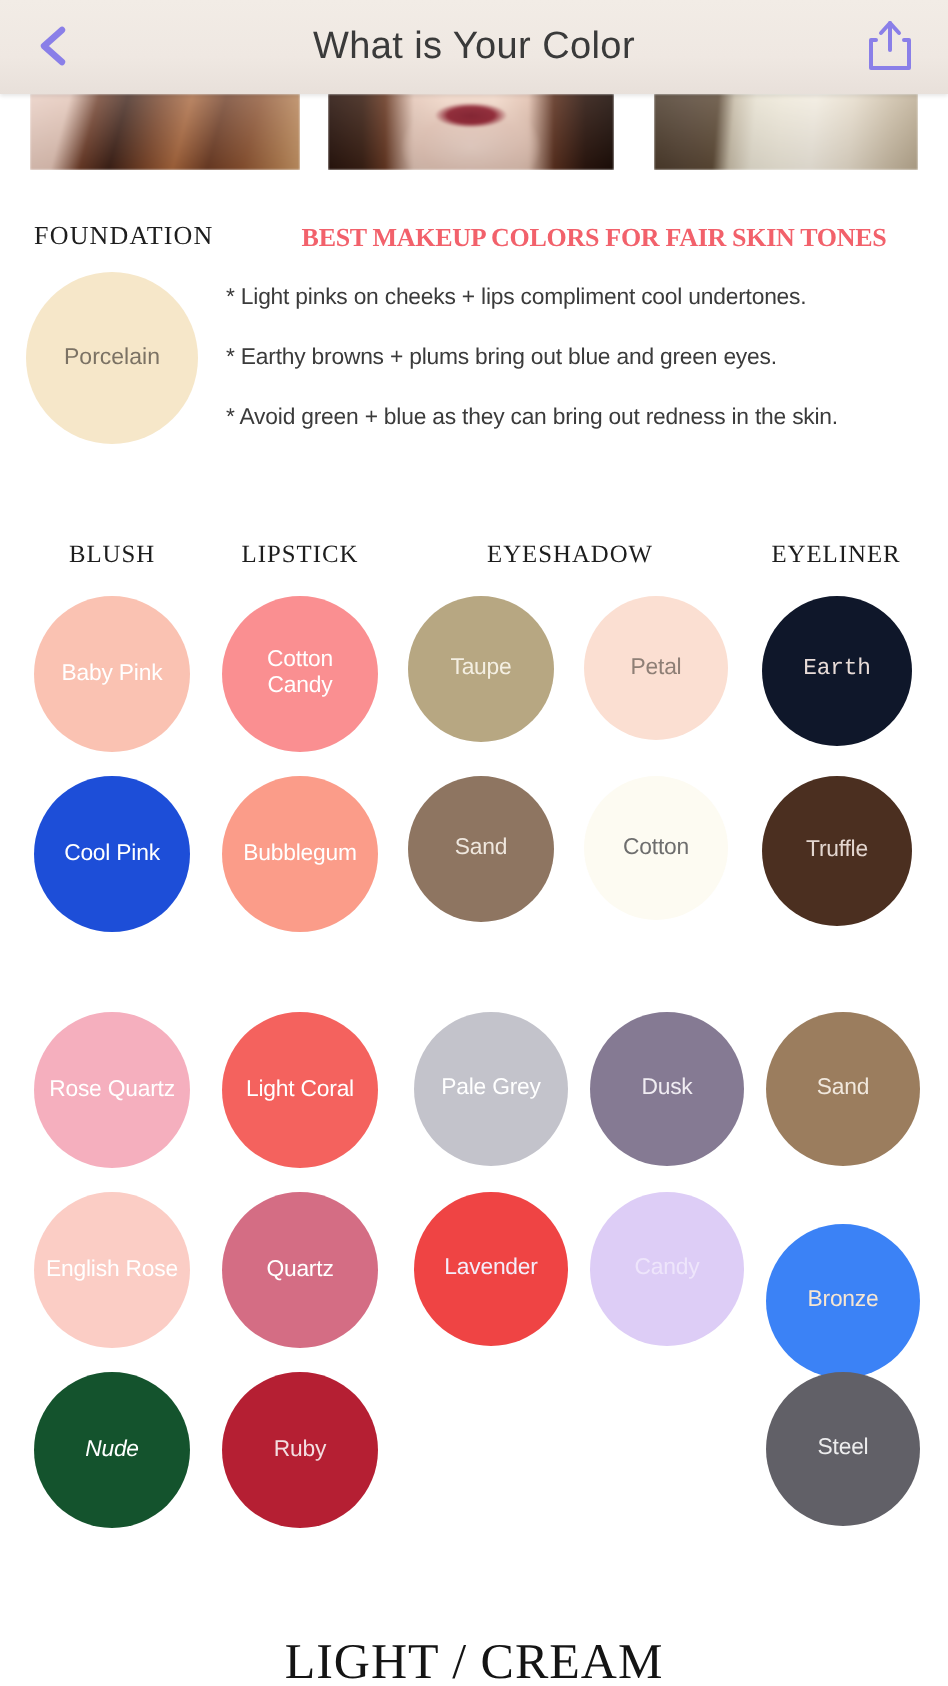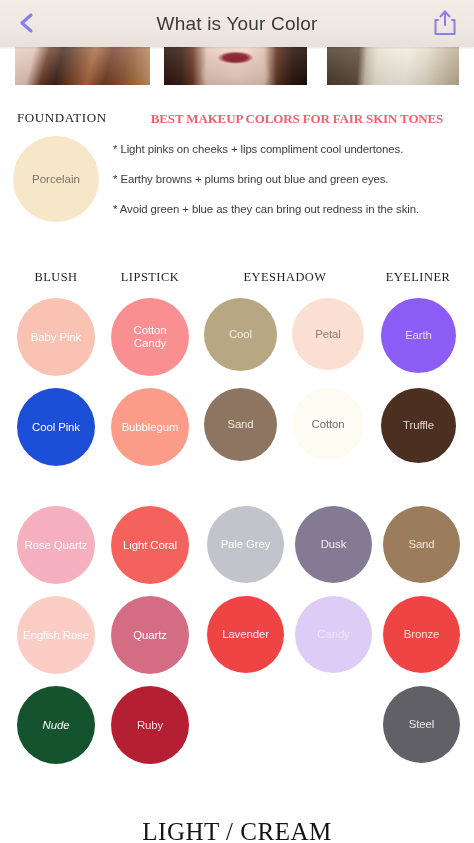--- a/index.html
+++ b/index.html
@@ -266,26 +266,26 @@
     <div class="cat-header" style="left: 80px; width: 140px;">LIPSTICK</div>
     <div class="cat-header" style="left: 215px; width: 140px;">EYESHADOW</div>
     <div class="cat-header" style="left: 348px; width: 140px;">EYELINER</div>
     <div class="swatch" style="left: 17px; top: 298px; width: 78px; height: 78px; background: rgb(250, 194, 178);">
       <div class="sw-label" style="color: rgb(255, 255, 255);">Baby Pink</div>
     </div>
     <div class="swatch" style="left: 111px; top: 298px; width: 78px; height: 78px; background: rgb(250, 143, 145);">
       <div class="sw-label" style="color: rgb(255, 255, 255);">Cotton Candy</div>
     </div>
     <div class="swatch" style="left: 204px; top: 298px; width: 73px; height: 73px; background: rgb(183, 167, 130);">
-      <div class="sw-label" style="color: rgb(244, 239, 226);">Cool</div>
+      <div class="sw-label" style="color: rgb(244, 239, 226);">Taupe</div>
     </div>
     <div class="swatch" style="left: 292px; top: 298px; width: 72px; height: 72px; background: rgb(251, 223, 210);">
       <div class="sw-label" style="color: rgb(142, 127, 118);">Petal</div>
     </div>
-    <div class="swatch" style="left: 381px; top: 298px; width: 75px; height: 75px; background: #8b5cf6;">
+    <div class="swatch" style="left: 381px; top: 298px; width: 75px; height: 75px; background: #0f172a; font-family: Liberation Mono, monospace;">
       <div class="sw-label" style="color: rgb(232, 220, 216);">Earth</div>
     </div>
     <div class="swatch" style="left: 17px; top: 388px; width: 78px; height: 78px; background: #1d4ed8;">
       <div class="sw-label" style="color: rgb(255, 255, 255);">Cool Pink</div>
     </div>
     <div class="swatch" style="left: 111px; top: 388px; width: 78px; height: 78px; background: rgb(251, 156, 137);">
       <div class="sw-label" style="color: rgb(255, 255, 255);">Bubblegum</div>
     </div>
     <div class="swatch" style="left: 204px; top: 388px; width: 73px; height: 73px; background: rgb(142, 117, 97);">
       <div class="sw-label" style="color: rgb(239, 231, 222);">Sand</div>
@@ -316,21 +316,21 @@
     </div>
     <div class="swatch" style="left: 111px; top: 596px; width: 78px; height: 78px; background: rgb(212, 109, 132);">
       <div class="sw-label" style="color: rgb(255, 255, 255);">Quartz</div>
     </div>
     <div class="swatch" style="left: 207px; top: 596px; width: 77px; height: 77px; background: #ef4444;">
       <div class="sw-label" style="color: rgb(244, 237, 250);">Lavender</div>
     </div>
     <div class="swatch" style="left: 295px; top: 596px; width: 77px; height: 77px; background: rgb(221, 205, 246);">
       <div class="sw-label" style="color: rgb(238, 229, 251);">Candy</div>
     </div>
-    <div class="swatch" style="left: 383px; top: 596px; width: 77px; height: 77px; background: #ef4444;">
+    <div class="swatch" style="left: 383px; top: 612px; width: 77px; height: 77px; background: #3b82f6;">
       <div class="sw-label" style="color: rgb(247, 230, 210);">Bronze</div>
     </div>
     <div class="swatch" style="left: 17px; top: 686px; width: 78px; height: 78px; background: #14532d; font-style: italic;">
       <div class="sw-label" style="color: rgb(255, 255, 255);">Nude</div>
     </div>
     <div class="swatch" style="left: 111px; top: 686px; width: 78px; height: 78px; background: rgb(181, 31, 51);">
       <div class="sw-label" style="color: rgb(243, 221, 224);">Ruby</div>
     </div>
     <div class="swatch" style="left: 383px; top: 686px; width: 77px; height: 77px; background: rgb(97, 96, 103);">
       <div class="sw-label" style="color: rgb(236, 236, 237);">Steel</div>

